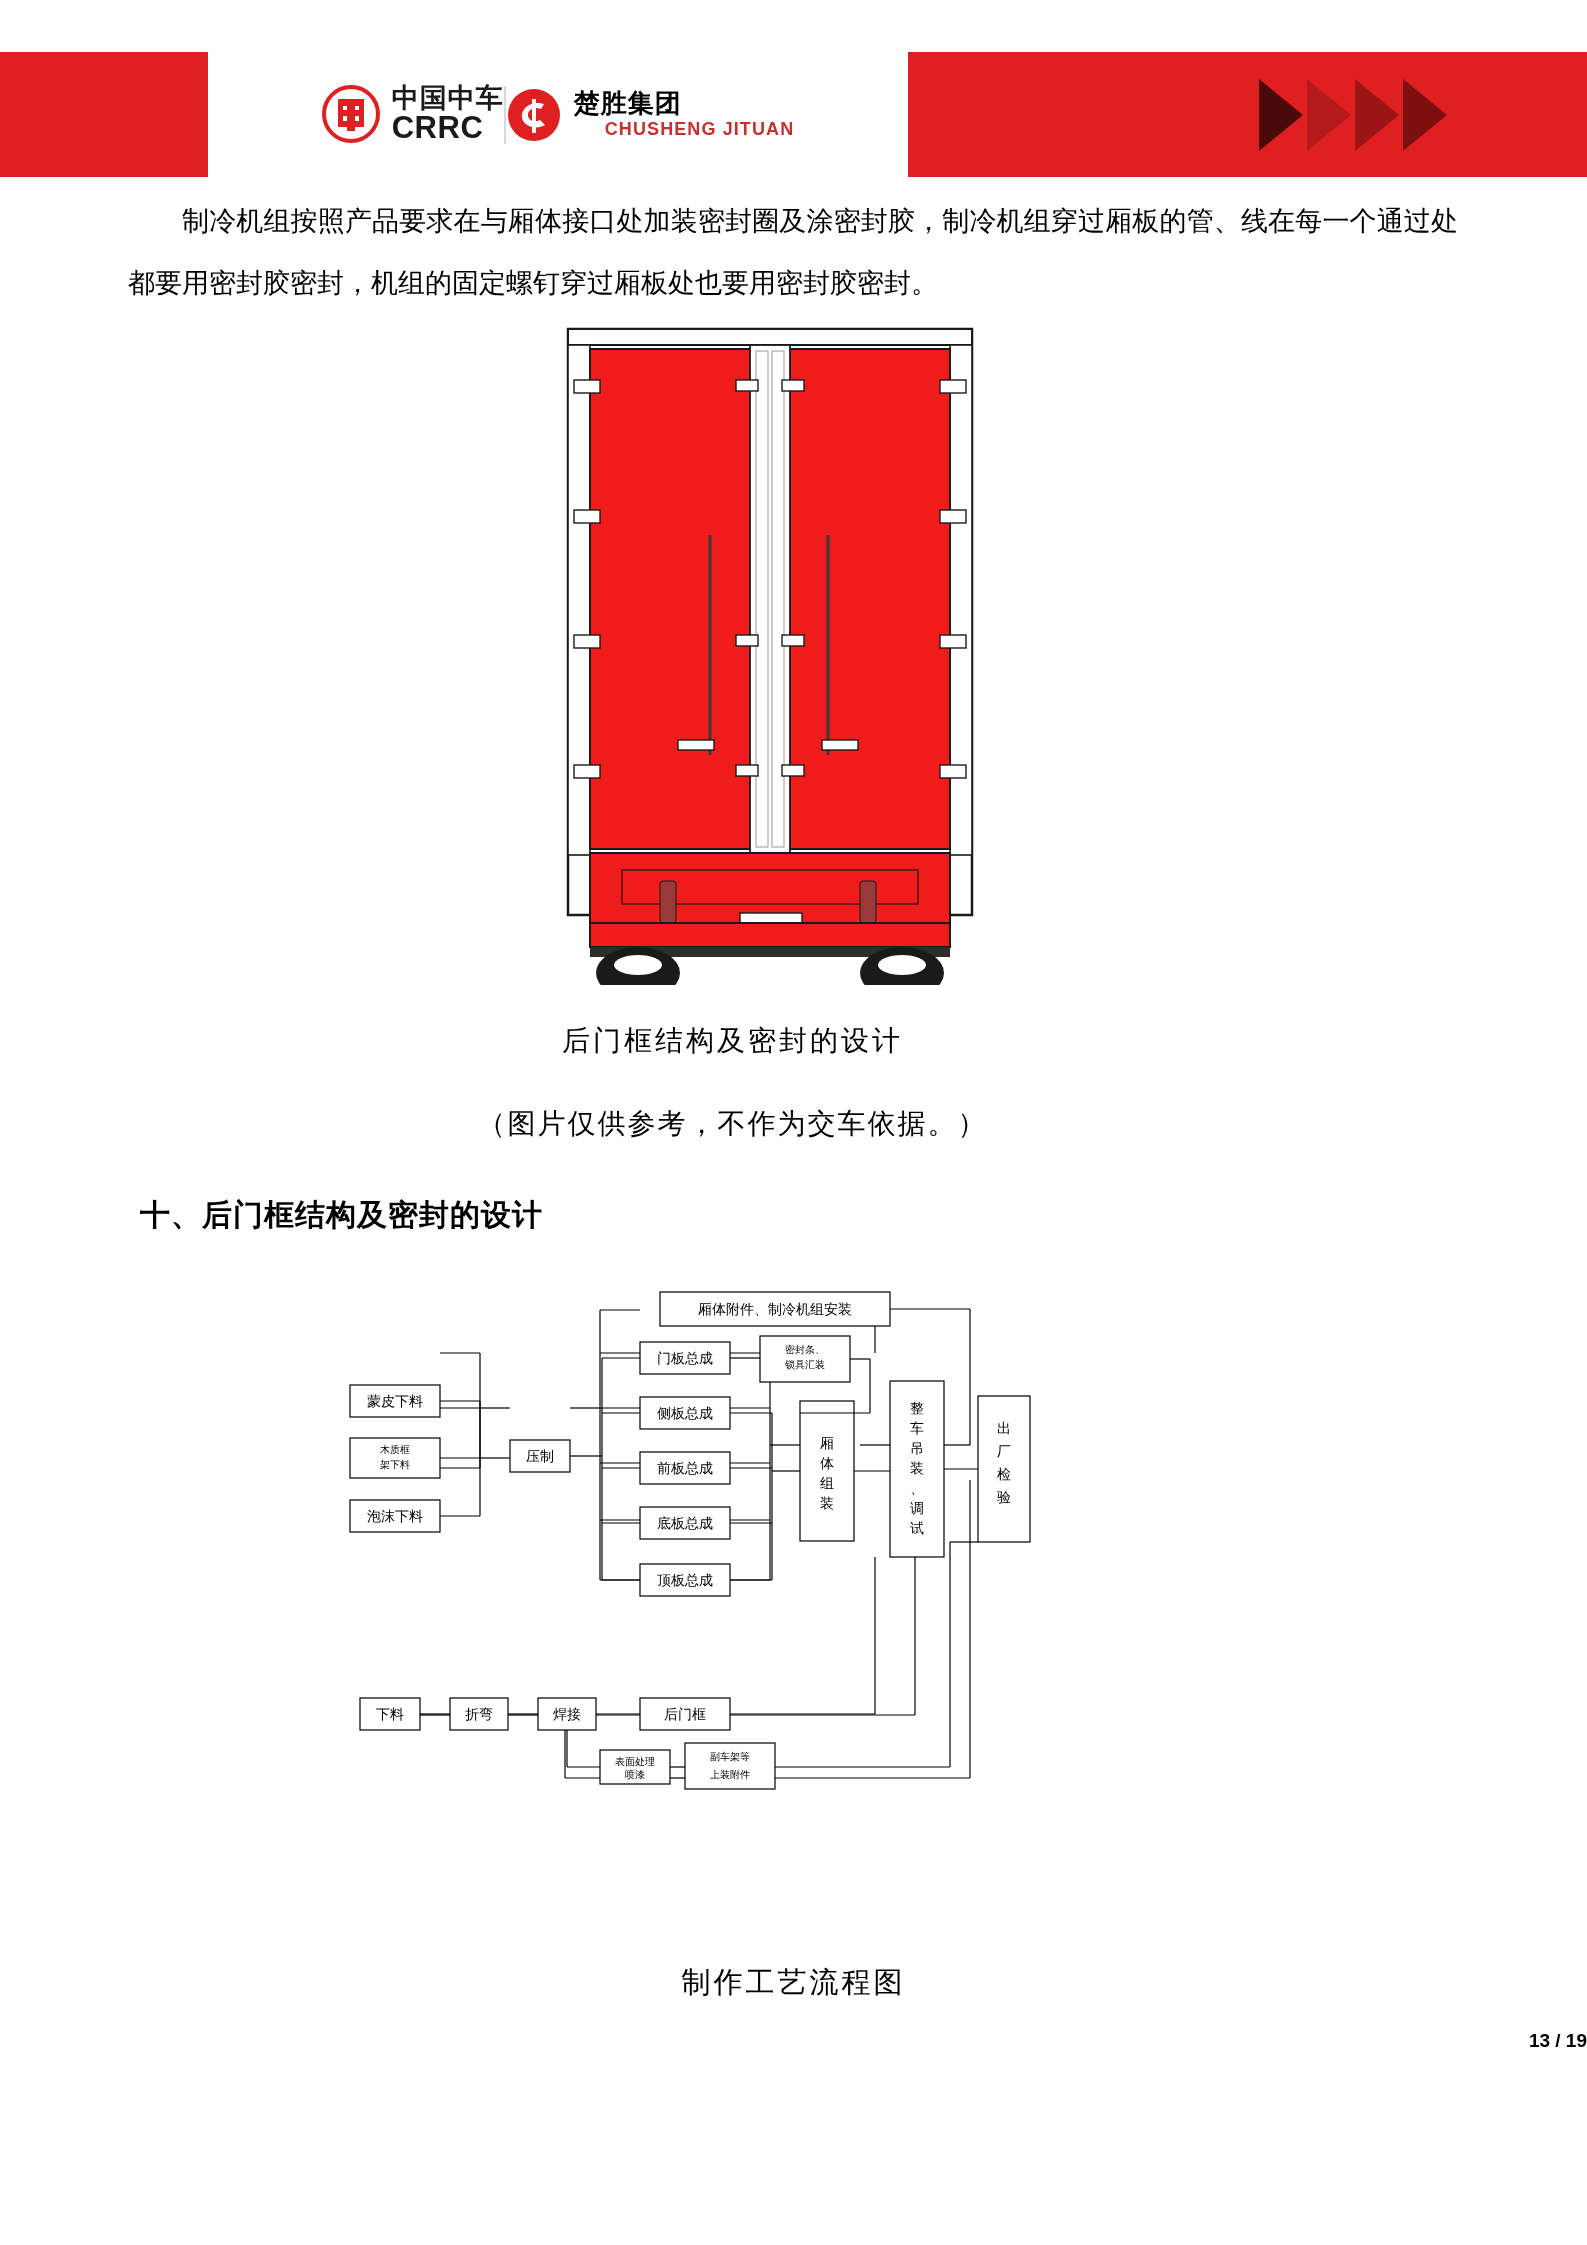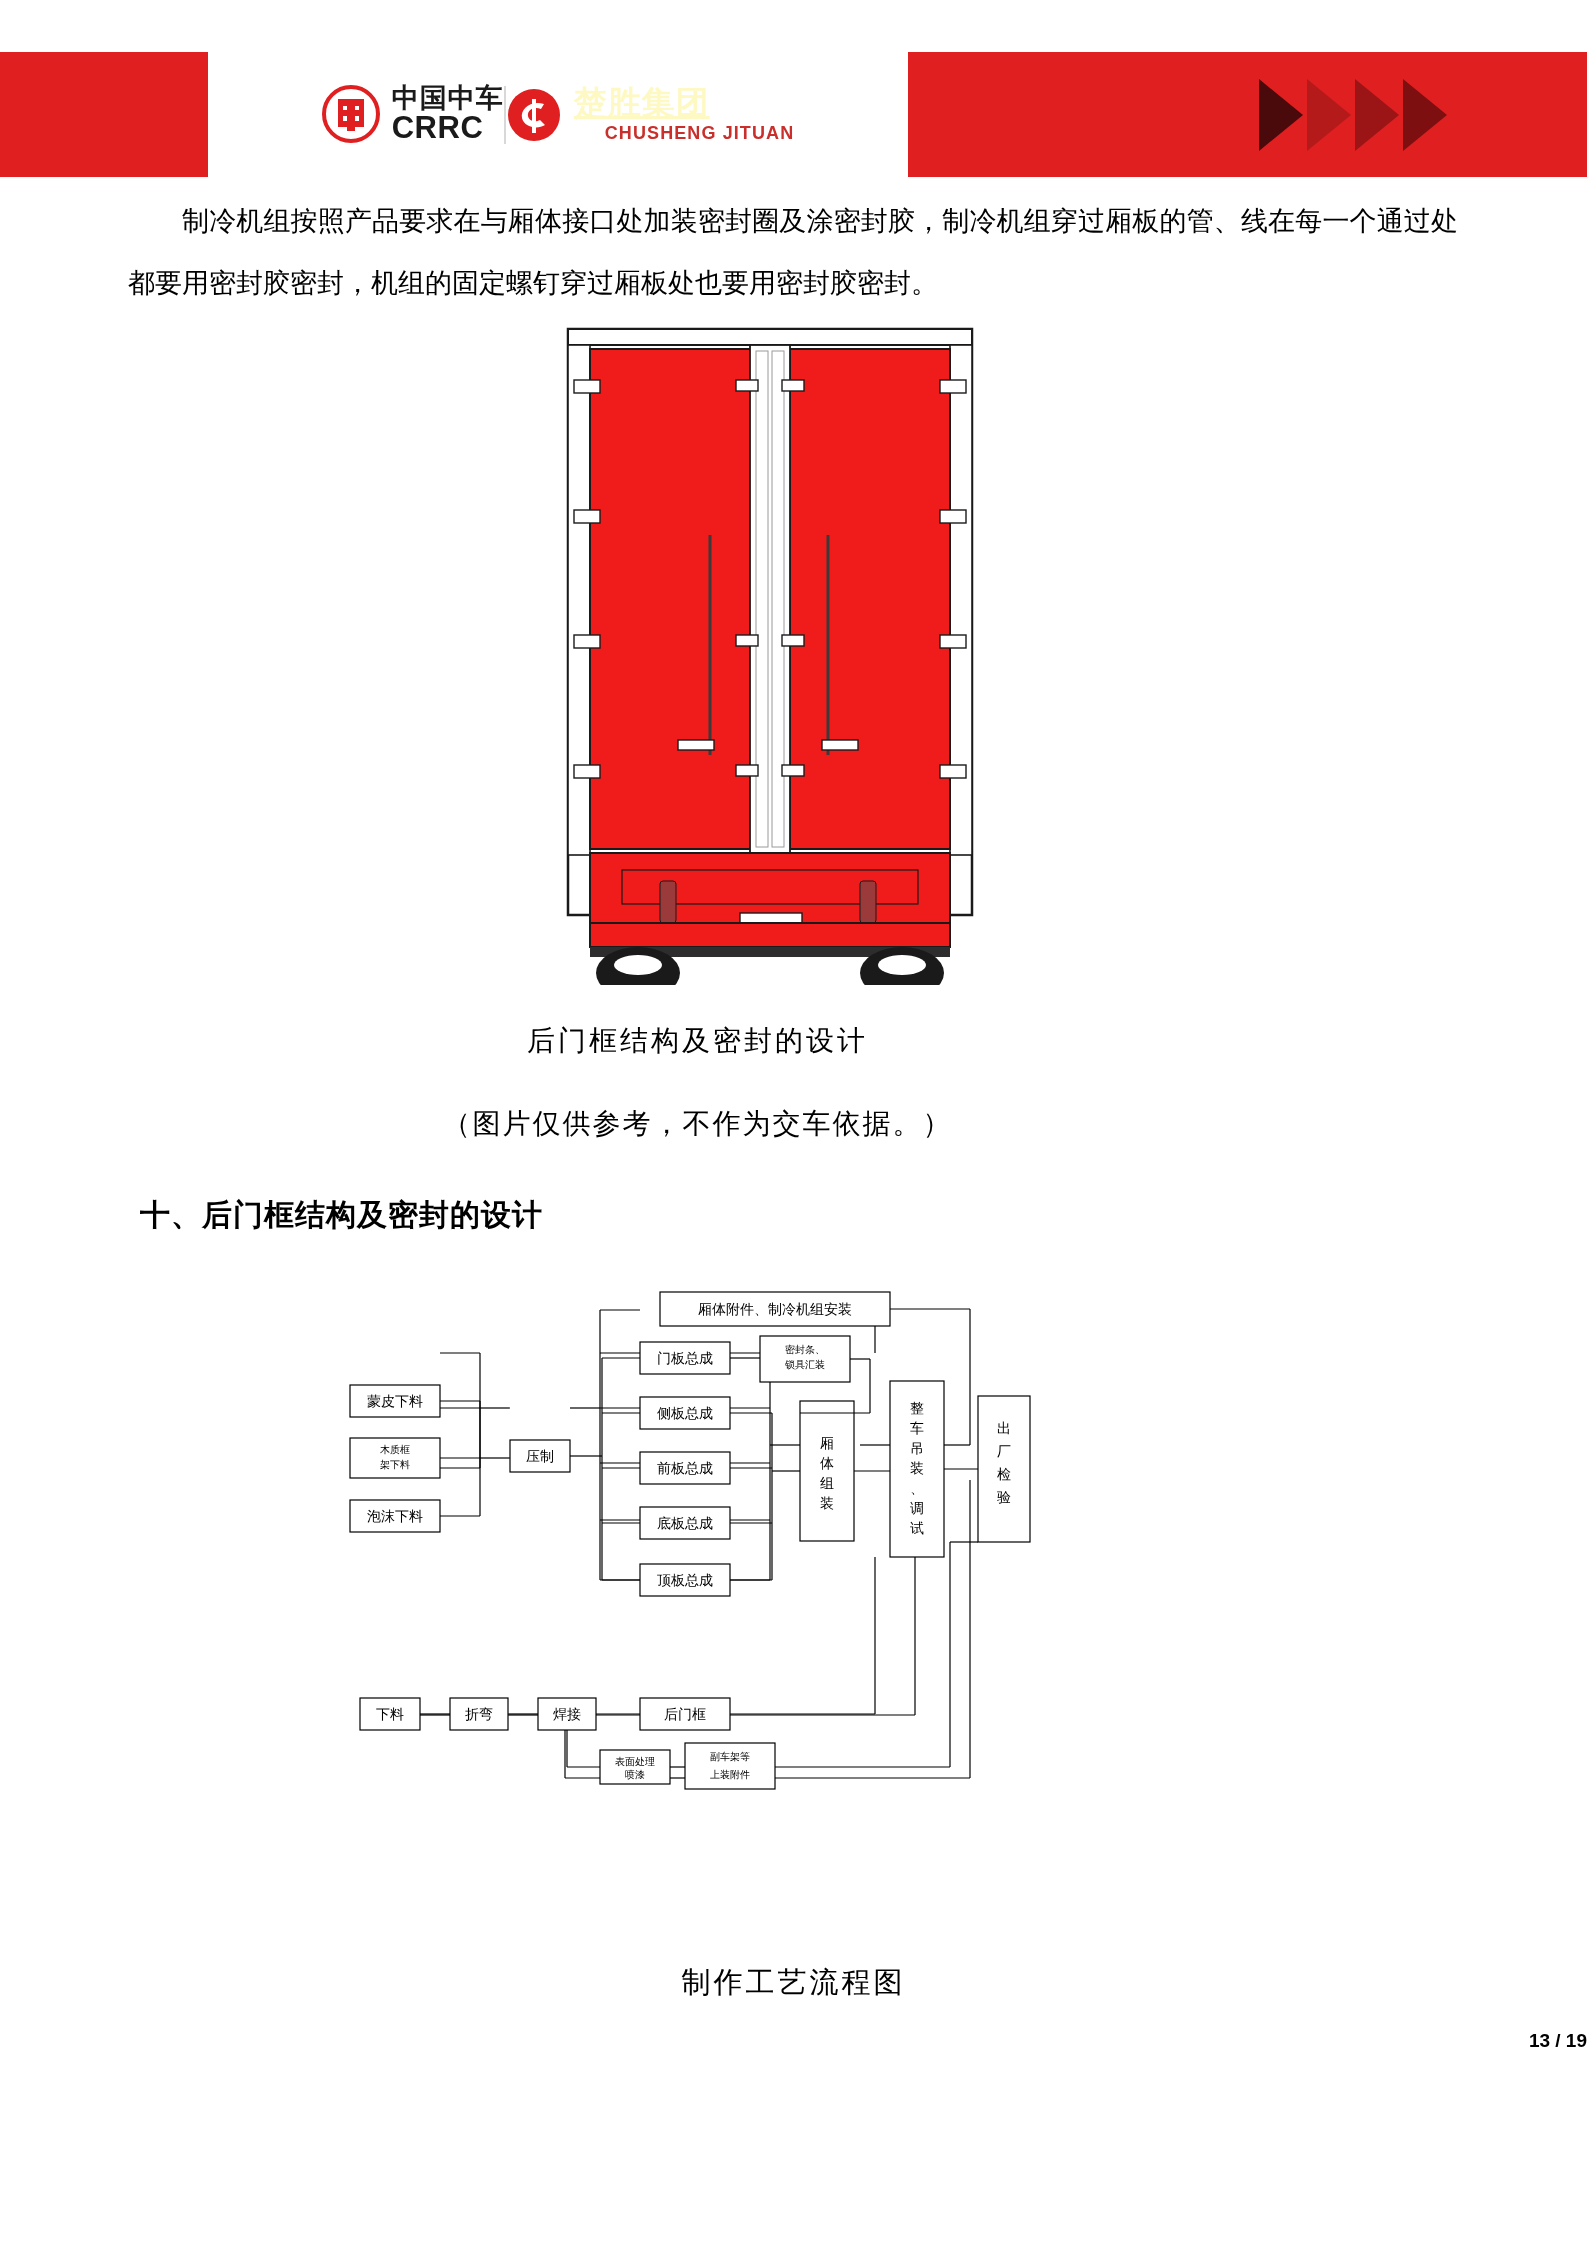--- a/index.html
+++ b/index.html
@@ -107,25 +107,24 @@
     gap: 12px;
   }
   .cs-mark { width: 56px; height: 56px; }
   .cs-text {
     display: flex;
     flex-direction: column;
     line-height: 1.05;
   }
   .cs-cn {
     font-family: "Liberation Sans", sans-serif;
-    font-size: 33px;
+    font-size: 26px;
     font-weight: bold;
-    color: #fef9c3;
+    color: #000000;
     letter-spacing: 1px;
-    text-decoration: underline;
   }
   .cs-en {
     font-family: Liberation Sans, sans-serif;
     font-size: 18px;
     font-weight: bold;
     color: #c9302c;
     letter-spacing: 1.1px;
     margin-top: 3px;
     margin-left: 31px;
   }
@@ -149,20 +148,21 @@
     top: 325px;
     width: 420px;
     height: 660px;
   }
   .caption {
     position: absolute;
     left: 0;
     width: 1395px;
     text-align: center;
     font-size: 28px;
+    padding-left: 35px;
   }
   #cap-1 { top: 1022px; letter-spacing: 3px; }
   #cap-2 { top: 1105px; letter-spacing: 2px; }
 
   .section-head {
     position: absolute;
     left: 140px;
     top: 1195px;
     font-size: 30px;
     font-weight: bold;

